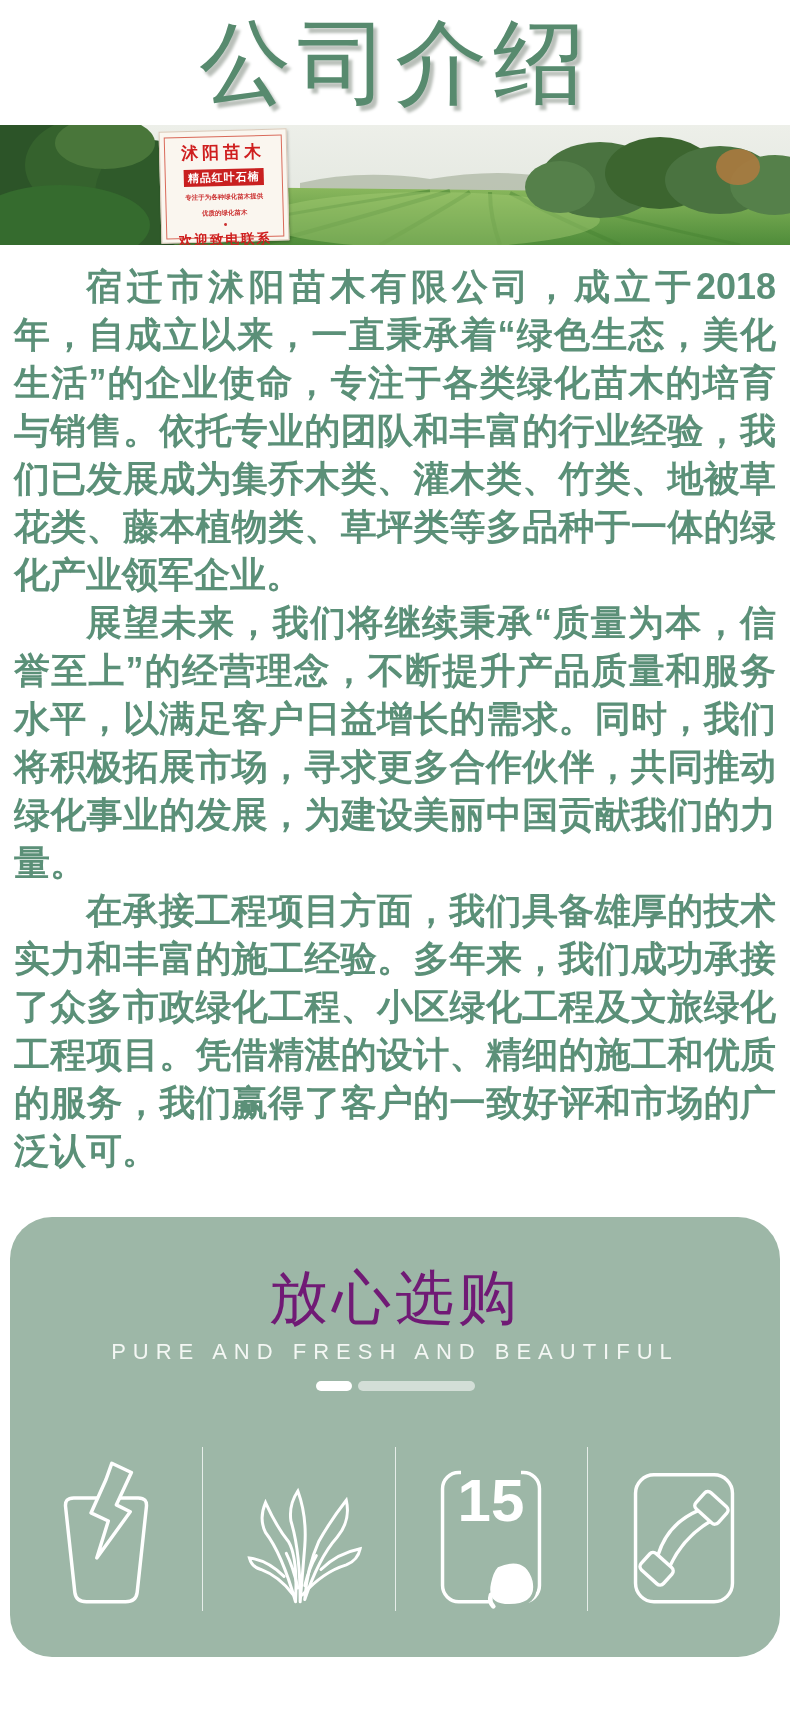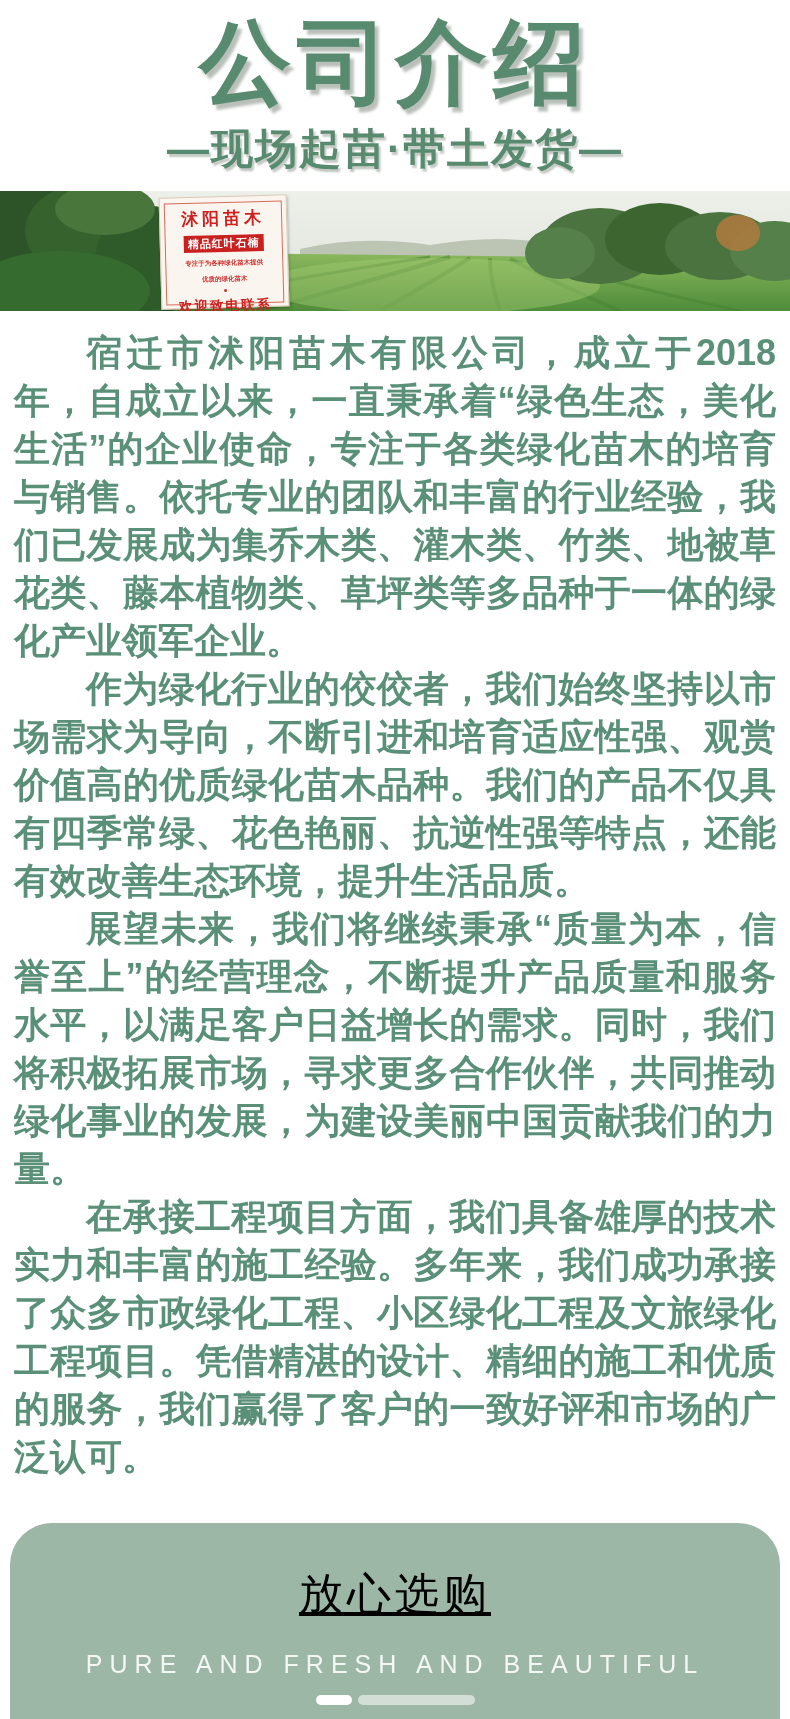--- a/index.html
+++ b/index.html
@@ -15,21 +15,21 @@
     width:790px;
     font-family:"Liberation Sans","DejaVu Sans",sans-serif;
     margin:0 auto;
   }
   .page{width:790px;background:#fff;overflow:hidden;}
 
   
   .header{padding-top:14px;text-align:center;}
   .page-title{
     font-size:92px;
-    font-weight:bold;
+    font-weight:normal;
     color:var(--title-green);
     letter-spacing:6px;
     line-height:1.05;
     text-shadow:4px 5px 3px #b9bfb9;
   }
   .page-subtitle{
     margin-top:10px;
     font-size:42px;
     font-weight:bold;
     color:var(--title-green);
@@ -85,23 +85,23 @@
 
   
   .panel{
     margin:42px 10px 20px;
     background:var(--panel-green);
     border-radius:42px;
     padding:42px 0 46px;
     text-align:center;
     color:#fff;
   }
-  .panel-title{font-size:44px;font-weight:normal;letter-spacing:4px;color:#000000;text-decoration:underline;}
+  .panel-title{font-size:59px;font-weight:normal;letter-spacing:4px;color:#701a75;}
   .panel-subtitle{
-    margin-top:26px;font-size:25px;letter-spacing:7px;
+    font-size:22px;letter-spacing:7px;
     color:#f4f7f4;font-weight:normal;
   }
   .panel-bars{margin-top:16px;display:flex;justify-content:center;align-items:center;gap:6px;}
   .bar-short{width:36px;height:10px;border-radius:5px;background:#ffffff;}
   .bar-long{width:117px;height:10px;border-radius:5px;background:rgba(255,255,255,.55);}
 
   .features{
     margin-top:56px;
     display:flex;
     align-items:stretch;
@@ -114,21 +114,20 @@
   .feature-icon{height:160px;display:flex;align-items:flex-end;justify-content:center;}
   .feature-icon svg{display:block;}
 </style>
 </head>
 <body>
 
 <div class="page">
 
   <div class="header">
     <div class="page-title">公司介绍</div>
-    <div class="page-subtitle">—现场起苗·带土发货—</div>
   </div>
 
   <div class="photo">
     <svg viewBox="0 0 790 120" preserveAspectRatio="none">
       <defs>
         <linearGradient id="sky" x1="0" y1="0" x2="0" y2="1">
           <stop offset="0" stop-color="#edefe9"></stop>
           <stop offset="1" stop-color="#dfe4dc"></stop>
         </linearGradient>
         <linearGradient id="field" x1="0" y1="0" x2="0" y2="1">
@@ -171,21 +170,20 @@
         <div class="sign-desc">专注于为各种绿化苗木提供</div>
         <div class="sign-desc">优质的绿化苗木</div>
         <div class="sign-dot"></div>
         <div class="sign-footer">欢迎致电联系</div>
       </div>
     </div>
   </div>
 
   <div class="intro">
     <p>宿迁市沭阳苗木有限公司，成立于2018年，自成立以来，一直秉承着“绿色生态，美化生活”的企业使命，专注于各类绿化苗木的培育与销售。依托专业的团队和丰富的行业经验，我们已发展成为集乔木类、灌木类、竹类、地被草花类、藤本植物类、草坪类等多品种于一体的绿化产业领军企业。</p>
-    <p>作为绿化行业的佼佼者，我们始终坚持以市场需求为导向，不断引进和培育适应性强、观赏价值高的优质绿化苗木品种。我们的产品不仅具有四季常绿、花色艳丽、抗逆性强等特点，还能有效改善生态环境，提升生活品质。</p>
     <p>展望未来，我们将继续秉承“质量为本，信誉至上”的经营理念，不断提升产品质量和服务水平，以满足客户日益增长的需求。同时，我们将积极拓展市场，寻求更多合作伙伴，共同推动绿化事业的发展，为建设美丽中国贡献我们的力量。</p>
     <p>在承接工程项目方面，我们具备雄厚的技术实力和丰富的施工经验。多年来，我们成功承接了众多市政绿化工程、小区绿化工程及文旅绿化工程项目。凭借精湛的设计、精细的施工和优质的服务，我们赢得了客户的一致好评和市场的广泛认可。</p>
   </div>
 
   <div class="panel">
     <div class="panel-title">放心选购</div>
     <div class="panel-subtitle">PURE AND FRESH AND BEAUTIFUL</div>
     <div class="panel-bars">
       <span class="bar-short"></span>
       <span class="bar-long"></span>

